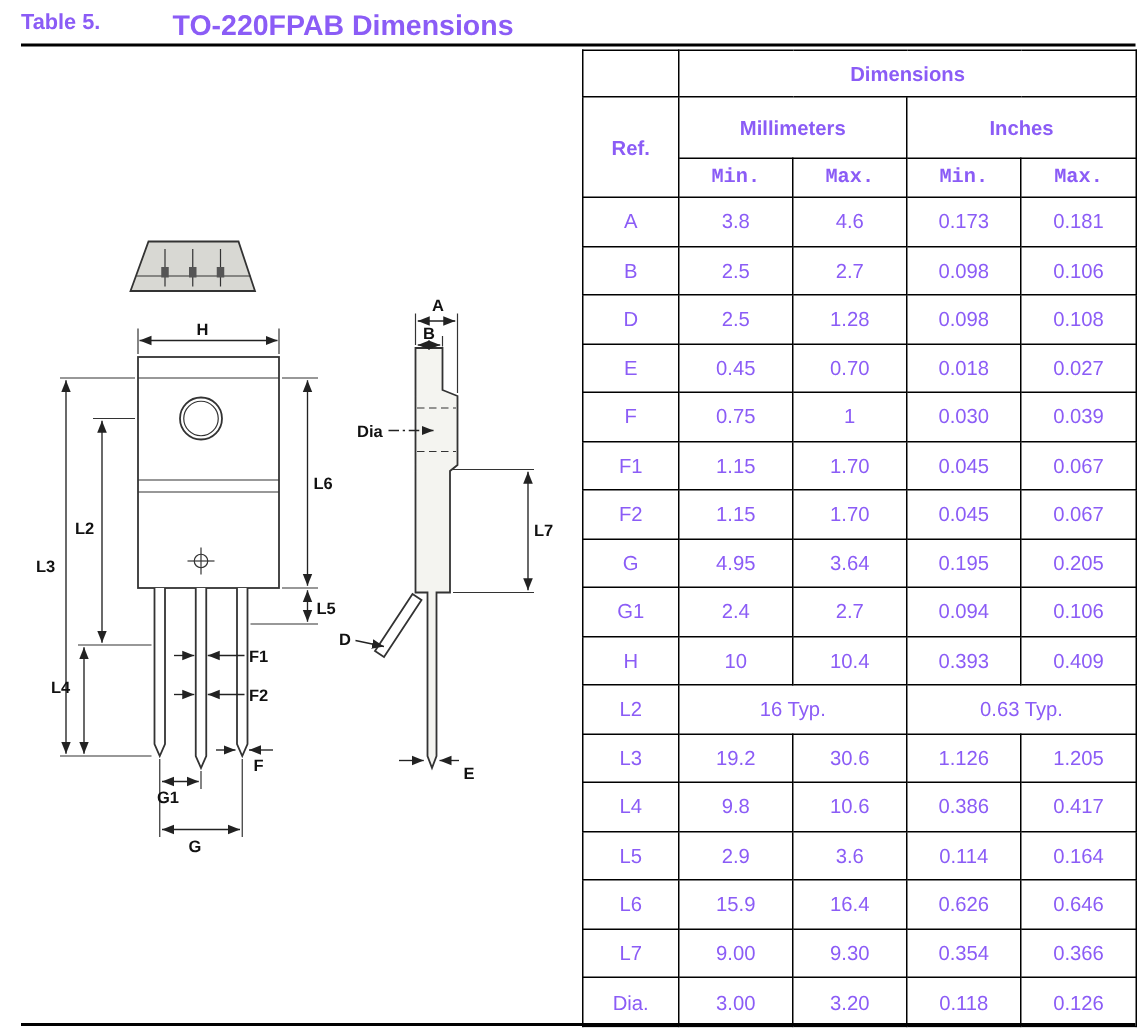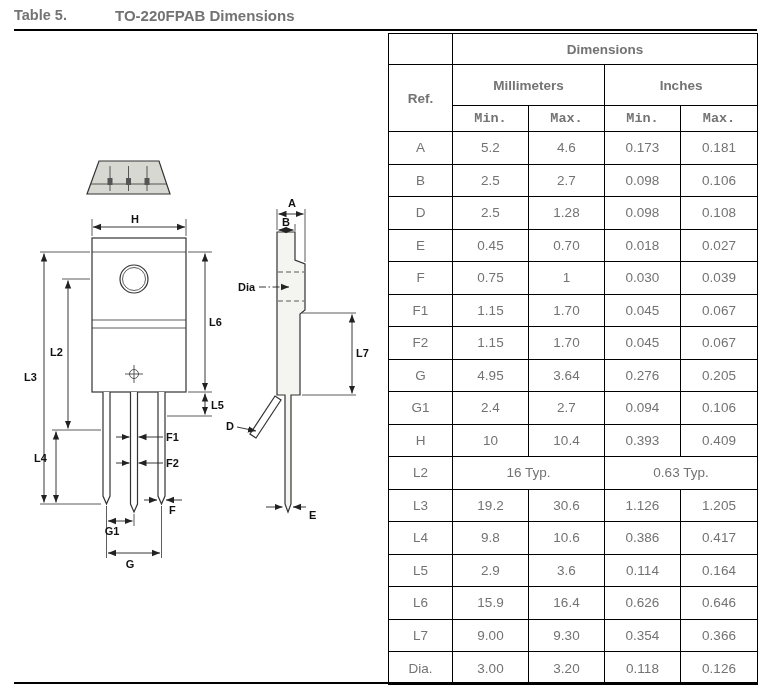--- a/index.html
+++ b/index.html
@@ -1,30 +1,30 @@
 <!DOCTYPE html>
 <html><head>
 <meta charset="utf-8">
 <style>
   html,body{margin:0;padding:0;background:#fff;}
   .page{
     position:relative;
     width:759px;height:685px;
     background:#fff;
     font-family:"Liberation Sans", sans-serif;
-    color:#737373;
+    color:#8b5cf6;
     overflow:hidden;
   }
   .title-label{
     position:absolute;top:7px;left:14px;
     font-size:14.5px;font-weight:bold;
   }
   .title-text{
     position:absolute;top:7px;left:115px;
-    font-size:15px;font-weight:bold;
+    font-size:19px;font-weight:bold;
   }
   .rule-top{
     position:absolute;top:29px;left:14px;width:743px;height:2px;background:#000;
   }
   .rule-bottom{
     position:absolute;top:682px;left:14px;width:743px;height:2px;background:#000;
   }
   .drawing{
     position:absolute;top:135px;left:0;width:388px;height:545px;
   }
@@ -212,21 +212,21 @@
         <tr class="h3">
           <th>Min.</th>
           <th>Max.</th>
           <th>Min.</th>
           <th>Max.</th>
         </tr>
       </thead>
       <tbody>
         <tr>
             <td>A</td>
-            <td>5.2</td>
+            <td>3.8</td>
             <td>4.6</td>
             <td>0.173</td>
             <td>0.181</td>
           </tr>
         <tr>
             <td>B</td>
             <td>2.5</td>
             <td>2.7</td>
             <td>0.098</td>
             <td>0.106</td>
@@ -263,21 +263,21 @@
             <td>F2</td>
             <td>1.15</td>
             <td>1.70</td>
             <td>0.045</td>
             <td>0.067</td>
           </tr>
         <tr>
             <td>G</td>
             <td>4.95</td>
             <td>3.64</td>
-            <td>0.276</td>
+            <td>0.195</td>
             <td>0.205</td>
           </tr>
         <tr>
             <td>G1</td>
             <td>2.4</td>
             <td>2.7</td>
             <td>0.094</td>
             <td>0.106</td>
           </tr>
         <tr>

